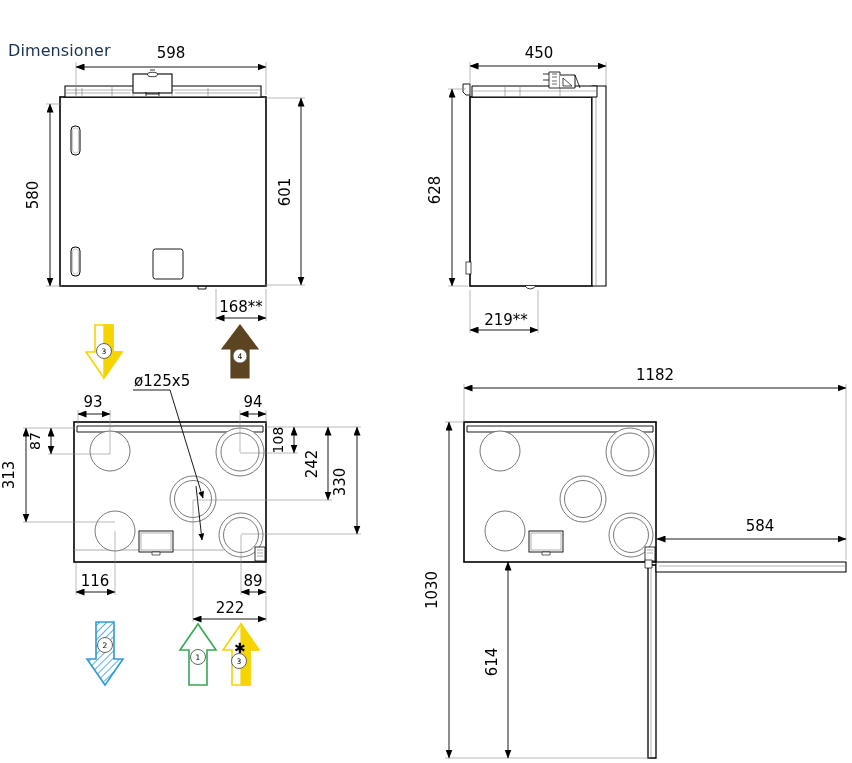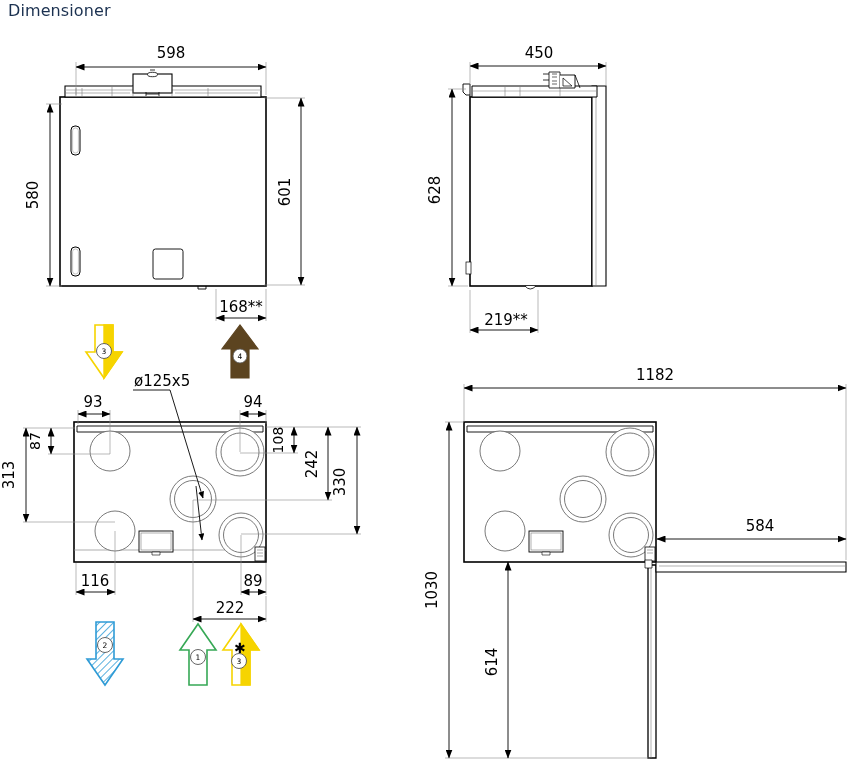--- a/index.html
+++ b/index.html
@@ -23,21 +23,21 @@
   }
   svg{display:block;}
   text{font-family:"DejaVu Sans", sans-serif; fill:#000;}
   .dimtxt{font-size:15px;}
   .dimtxt-sm{font-size:14px;}
   .balloon{font-size:7.5px;}
 </style>
 </head>
 <body>
 
-<div id="page-title" style="color: rgb(27, 49, 80);">Dimensioner</div>
+<div id="page-title" style="color: rgb(27, 49, 80); margin-top: 40px;">Dimensioner</div>
 
 <div id="drawing-root">
 <svg width="852" height="763" viewBox="0 0 852 763" xmlns="http://www.w3.org/2000/svg">
   <defs>
     <marker id="ah" markerWidth="9" markerHeight="7" refX="8.5" refY="3.5" orient="auto" markerUnits="userSpaceOnUse">
       <path d="M0,0 L9,3.5 L0,7 z" fill="#000"></path>
     </marker>
     <marker id="ahr" markerWidth="9" markerHeight="7" refX="0.5" refY="3.5" orient="auto" markerUnits="userSpaceOnUse">
       <path d="M9,0 L0,3.5 L9,7 z" fill="#000"></path>
     </marker>

